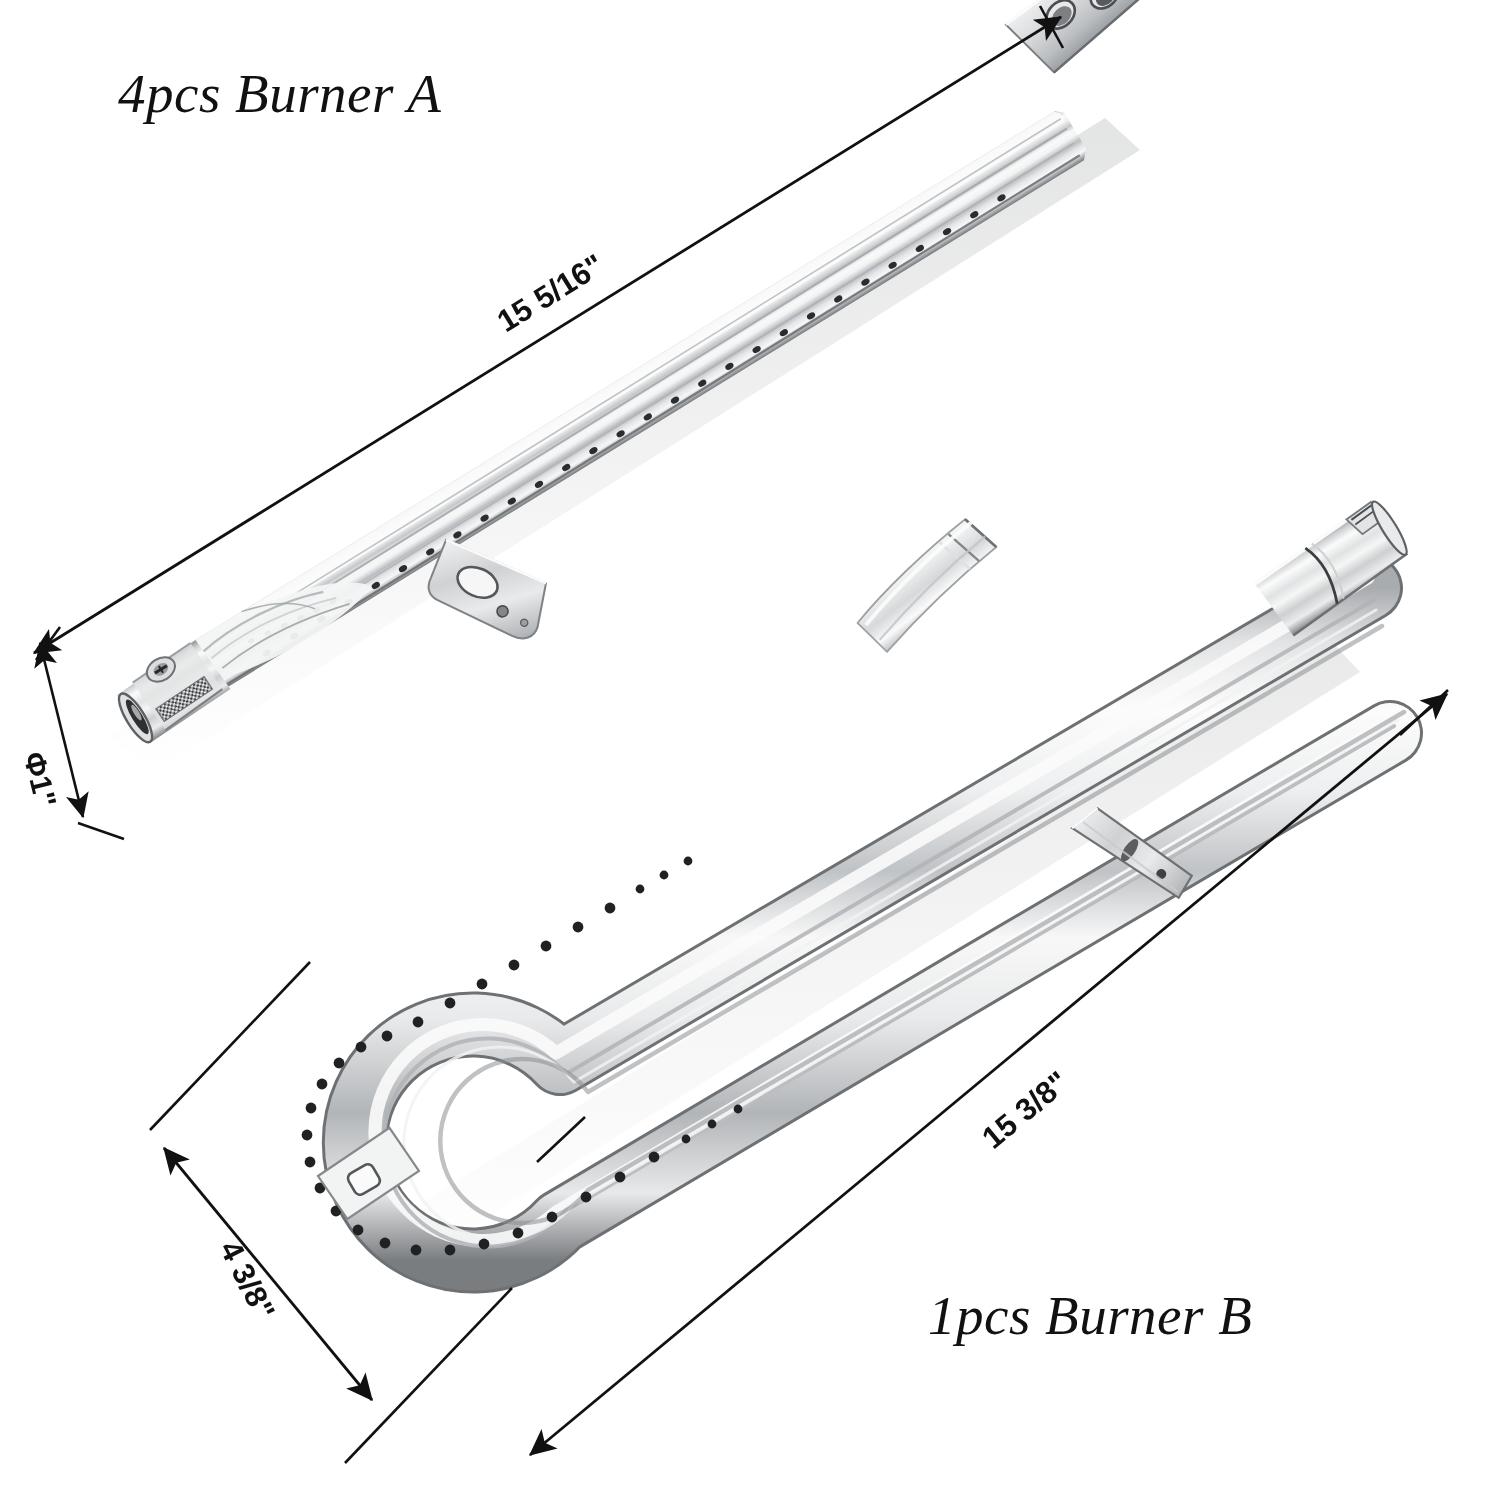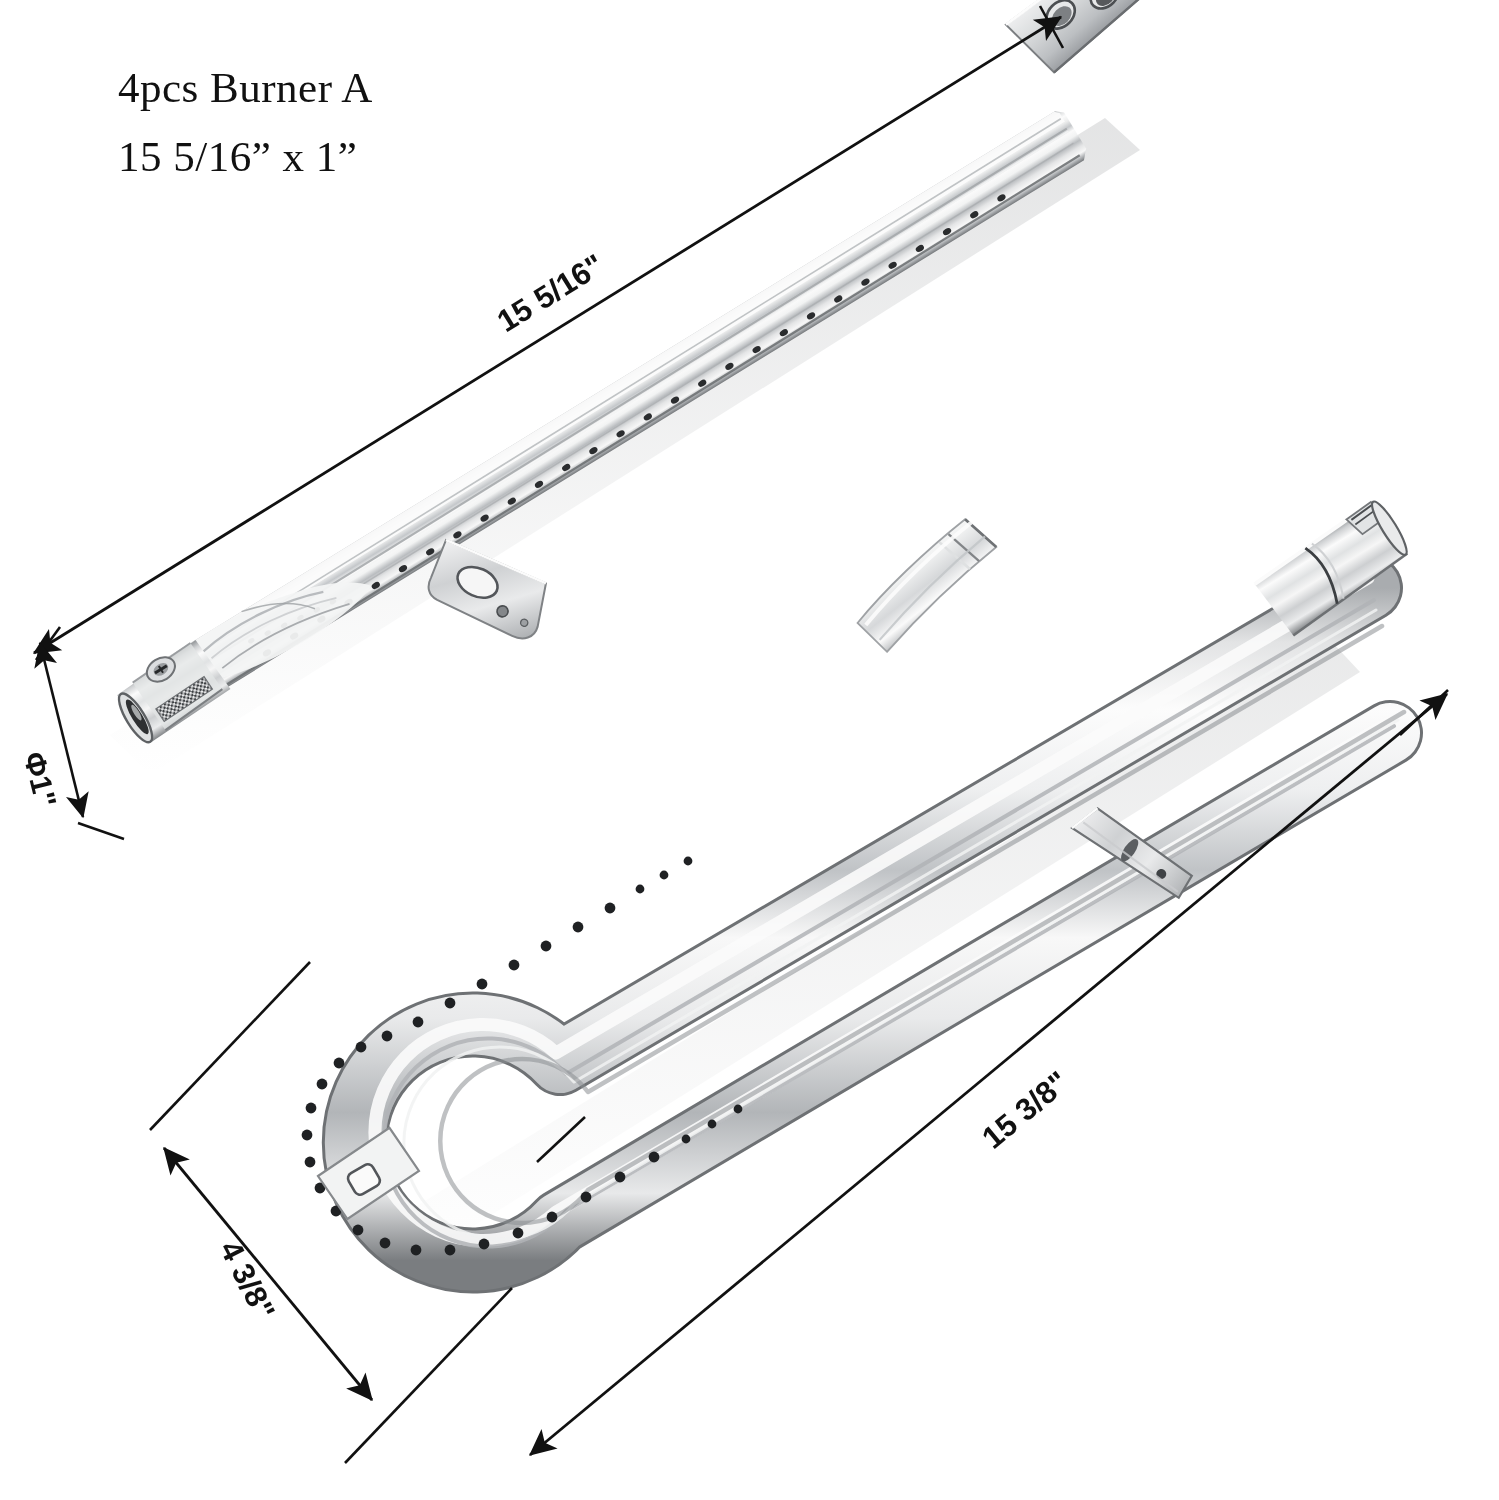--- a/index.html
+++ b/index.html
@@ -35,23 +35,24 @@
   }
   #caption-a {
     left: 118px;
     top: 66px;
   }
   #caption-b {
     left: 928px;
     top: 1288px;
   }
   .caption-line-1 {
-    font-size: 43px;
+    font-size: 55px;
     line-height: 1.0;
     margin-bottom: 26px;
+    font-style: italic;
   }
   .caption-line-2 {
     font-size: 43px;
     line-height: 1.0;
   }
 </style>
 </head>
 <body>
 
 <div id="stage">
@@ -434,19 +435,19 @@
 
         <line x1="164" y1="1148" x2="372" y2="1400" stroke-width="2.8" marker-start="url(#arrowStart)" marker-end="url(#arrowEnd)"></line>
       </g>
       <text x="238" y="1285" transform="rotate(63 238 1285)" font-family="&quot;Liberation Sans&quot;, sans-serif" font-size="31" font-weight="bold" fill="#111111" text-anchor="middle">4 3/8"</text>
     </g>
 
   </svg>
 
   <div class="caption-block" id="caption-a">
     <div class="caption-line-1">4pcs Burner A</div>
-    <div class="caption-line-2">15 5/16” x 1”</div>
   </div>
 
   <div class="caption-block" id="caption-b">
+    <div class="caption-line-1">1pcs Burner B</div>
   </div>
 
 </div>
 
 </body></html>

